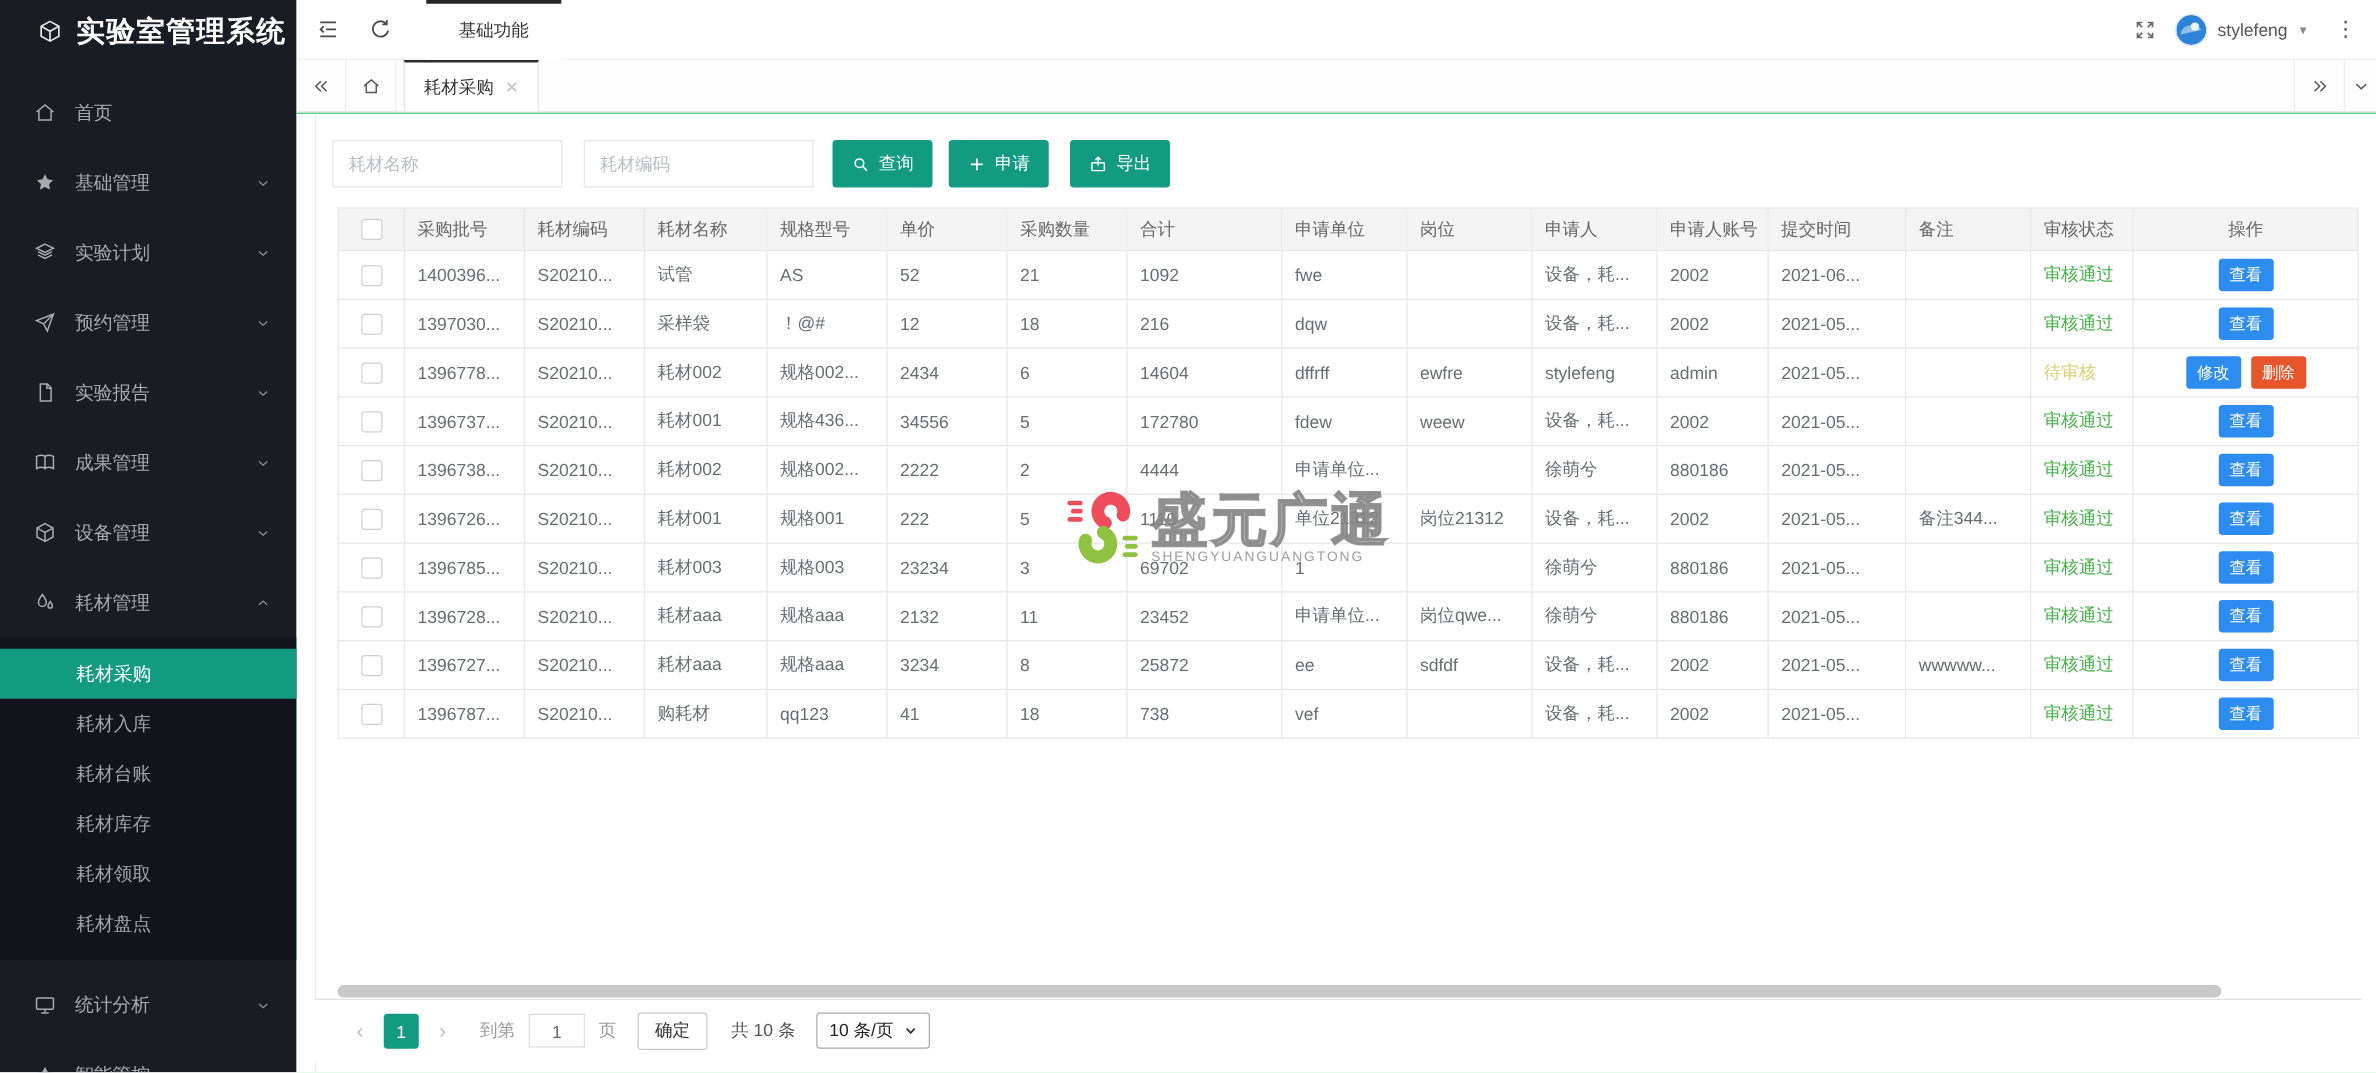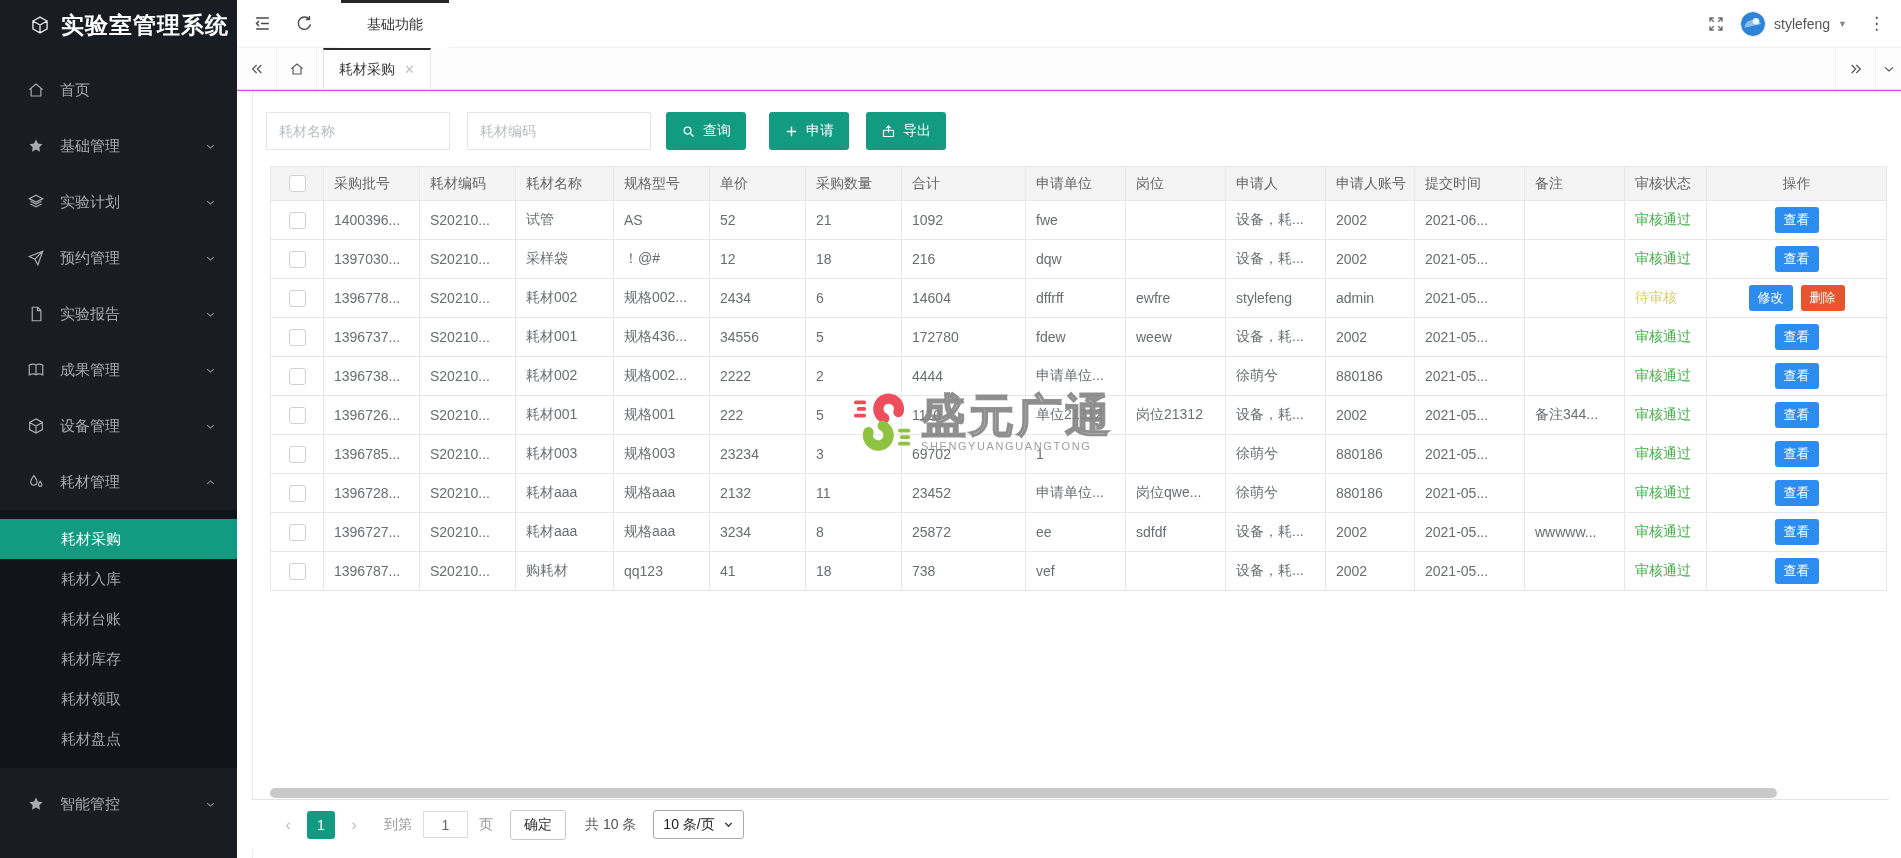--- a/index.html
+++ b/index.html
@@ -20,21 +20,21 @@
   .side-item .s-icon svg{width:18px; height:18px;}
   .side-item .s-label{flex:1;}
   .side-item .s-chev{width:13px; height:13px; color:#8e9094; display:inline-flex;}
   .side-item .s-chev svg{width:13px; height:13px;}
   .side-item.expanded .s-chev{transform:rotate(180deg);}
   .submenu{background:var(--submenu-bg); margin:-8px 0 16px 0; padding:9px 0;}
   .sub-item{height:40px; display:flex; align-items:center; padding-left:61px; color:#a2a4a8; font-size:15px; cursor:pointer;}
   .sub-item.active{background:var(--accent-teal); color:#fff;}
 
   
-  .main{position:absolute; left:237px; top:0; right:0; height:858px; background:#d946ef;}
+  .main{position:absolute; left:237px; top:0; right:0; height:858px; background:#22c55e;}
   .topbar{height:48px; border-bottom:1px solid #f1f1f1; display:flex; align-items:center; background:#fff;}
   .tb-btn{width:42px; height:48px; display:flex; align-items:center; justify-content:center; color:#4a4a4a; cursor:pointer;}
   .tb-btn svg{width:19px; height:19px;}
   .main-tab{height:48px; display:flex; align-items:center; padding:0 26px; border-top:3px solid #262626; margin-left:16px; font-size:14px; color:#333; cursor:pointer; background:#fff;}
   .topbar-right{margin-left:auto; display:flex; align-items:center; gap:15px; padding-right:10px;}
   .fs-btn{color:#6a6a6a; cursor:pointer; display:flex;}
   .fs-btn svg{width:18px; height:18px;}
   .user-chip{display:flex; align-items:center; gap:8px; cursor:pointer;}
   .avatar{width:26px; height:26px; border-radius:50%; overflow:hidden; display:inline-flex; border:1px solid #d7e6f5;}
   .username{font-size:14px; color:#555;}
@@ -50,21 +50,21 @@
   .tabbar-right .tab-nav-btn{border-right:none; border-left:1px solid #f0f0f0;}
 
   
   .content{position:absolute; top:91px; left:0; right:0; bottom:0; background:#fff;padding-left:32px;}
   .content-edge{position:absolute; left:15px; top:0; bottom:0; width:1px; background:#ececee;}
   .search-row{position:absolute; top:21px; left:29px; display:flex; align-items:center;}
   .search-input{width:184px; height:38px; border:1px solid #e5e6e7; padding:0 12px; font-size:14px; color:#555; margin-right:17px; outline:none; background:#fff;}
   .search-input::placeholder{color:#b9bcbf;}
   .btn-teal{height:38px; background:var(--accent-teal); color:#fff; border:none; border-radius:3px; font-size:14px; padding:0 15px; display:flex; align-items:center; gap:7px; cursor:pointer;}
   .btn-teal svg{width:15px; height:15px;}
-  .btn-query{margin-left:-2px;} .btn-apply{margin-left:23px;} .btn-export{margin-left:17px;}
+  .btn-query{margin-left:-2px;} .btn-apply{margin-left:13px;} .btn-export{margin-left:17px;}
 
   .table-wrap{position:absolute; top:75px; left:33px;}
   table{border-collapse:collapse; table-layout:fixed; width:1616px;}
   th{background:#f4f4f5; height:34px; font-weight:400; color:#666; font-size:14px; text-align:left; padding:0 10px; border:1px solid #e7e7e7; white-space:nowrap; overflow:hidden;}
   td{height:39px; color:#6a6d6f; font-size:14px; padding:0 10px; border:1px solid #e7e7e7; white-space:nowrap; overflow:hidden; background:#fff;}
   th.col-check, td.col-check{text-align:center; padding:0;}
   th.col-ops, td.col-ops{text-align:center;}
   .checkbox{width:17px; height:17px; border:1px solid #cfd0d1; border-radius:3px; background:#fff; display:inline-block; vertical-align:middle; cursor:pointer;}
   .status-pass{color:var(--green);} .status-pending{color:var(--yellow);}
   .action-btn{display:inline-block; padding:4px 9px; border-radius:3px; color:#fff; font-size:13px; margin:0 4px; cursor:pointer; border:none;}
@@ -200,20 +200,34 @@
             </svg>
           </span>
         </div>
         <div class="submenu">
           <div class="sub-item active">耗材采购</div>
           <div class="sub-item">耗材入库</div>
           <div class="sub-item">耗材台账</div>
           <div class="sub-item">耗材库存</div>
           <div class="sub-item">耗材领取</div>
           <div class="sub-item">耗材盘点</div>
+        </div>
+        <div class="side-item">
+          <span class="s-icon">
+            <svg viewBox="0 0 24 24" fill="none" stroke="currentColor" stroke-width="1.6">
+              <rect x="3" y="4.5" width="18" height="12" rx="1.2"></rect>
+              <path d="M12 16.5 V19.5 M8 20.5 H16"></path>
+            </svg>
+          </span>
+          <span class="s-label">统计分析</span>
+          <span class="s-chev">
+            <svg viewBox="0 0 24 24" fill="none" stroke="currentColor" stroke-width="2">
+              <path d="M6 9.5 L12 15 L18 9.5"></path>
+            </svg>
+          </span>
         </div>
         <div class="side-item">
           <span class="s-icon">
             <svg viewBox="0 0 24 24" fill="none" stroke="currentColor" stroke-width="1.6">
               <path d="M12 3.2 l2.7 5.4 6 .9 -4.3 4.2 1 6 -5.4 -2.9 -5.4 2.9 1 -6 L3.3 9.5 l6 -.9 z" fill="currentColor" stroke="none"></path>
             </svg>
           </span>
           <span class="s-label">智能管控</span>
           <span class="s-chev">
             <svg viewBox="0 0 24 24" fill="none" stroke="currentColor" stroke-width="2">

